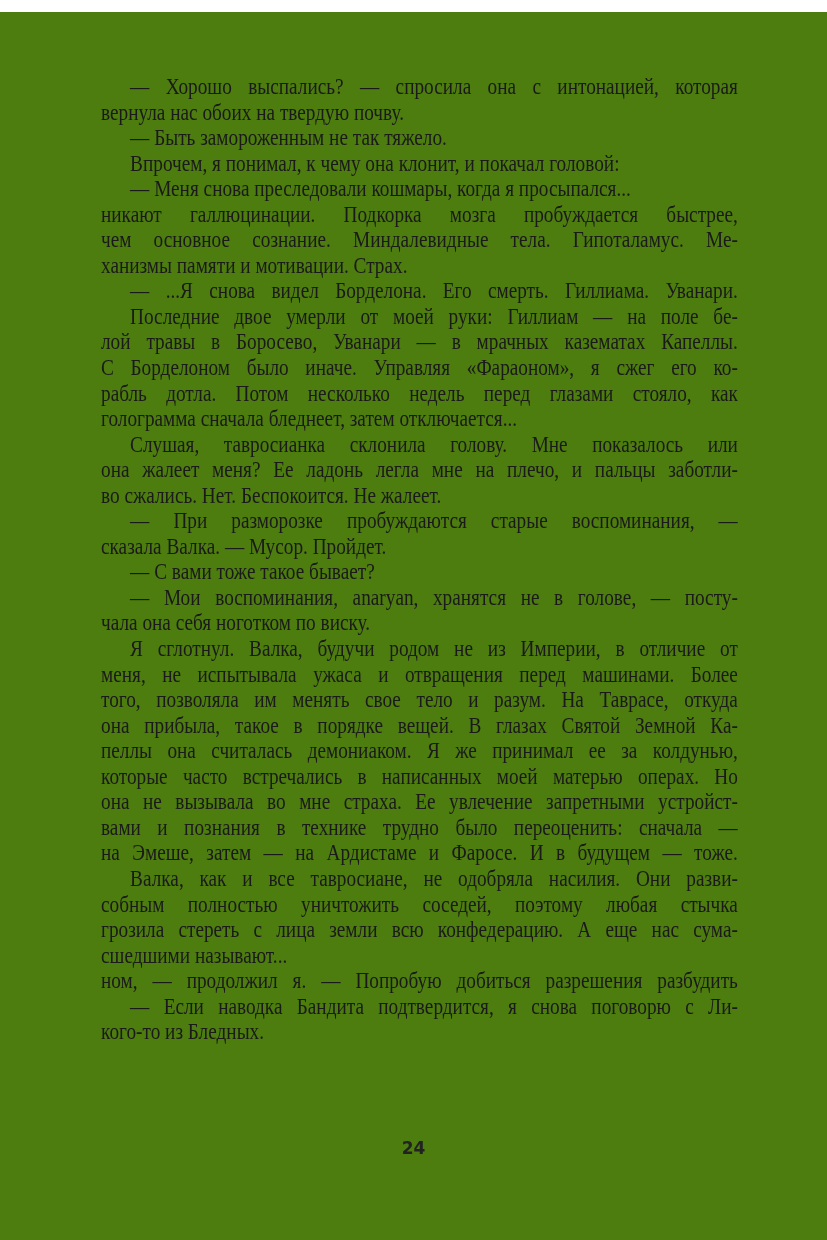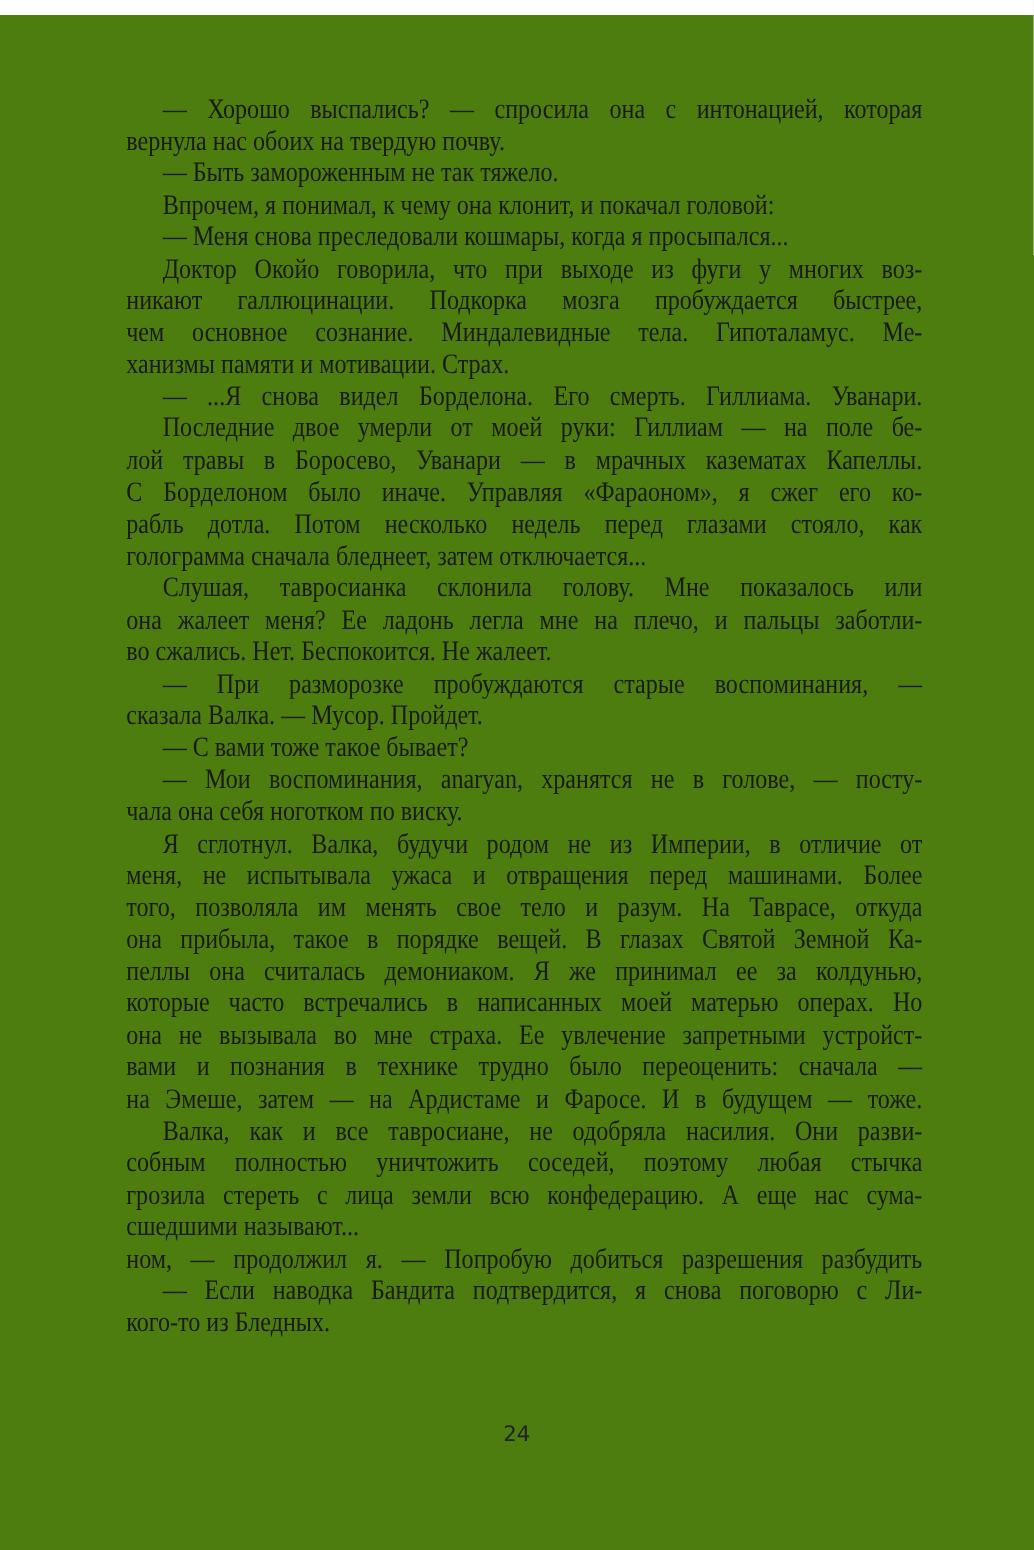--- a/index.html
+++ b/index.html
@@ -27,20 +27,21 @@
     height: 25.55px;
   }
   .line.indent .inner { padding-left: 34px; width: 710px; }
   .line.last .inner { text-align-last: left; }
   .page-number {
     position: absolute; left: 0; width: 827px; top: 1126px;
     text-align: center;
     font-family: "DejaVu Sans", sans-serif;
     font-size: 17px;
     color: #222;
+    font-weight: bold;
   }
 </style>
 </head>
 <body>
 
 <div class="page">
   <div class="text-block" id="text-block">
       <div class="line indent">
         <span class="inner">— Хорошо выспались? — спросила она с интонацией, которая</span>
       </div>
@@ -48,23 +49,20 @@
         <span class="inner">вернула нас обоих на твердую почву.</span>
       </div>
       <div class="line indent last">
         <span class="inner">— Быть замороженным не так тяжело.</span>
       </div>
       <div class="line indent last">
         <span class="inner">Впрочем, я понимал, к чему она клонит, и покачал головой:</span>
       </div>
       <div class="line indent last">
         <span class="inner">— Меня снова преследовали кошмары, когда я просыпался...</span>
-      </div>
-      <div class="line indent">
-        <span class="inner">Доктор Окойо говорила, что при выходе из фуги у многих воз-</span>
       </div>
       <div class="line">
         <span class="inner">никают галлюцинации. Подкорка мозга пробуждается быстрее,</span>
       </div>
       <div class="line">
         <span class="inner">чем основное сознание. Миндалевидные тела. Гипоталамус. Ме-</span>
       </div>
       <div class="line last">
         <span class="inner">ханизмы памяти и мотивации. Страх.</span>
       </div>

